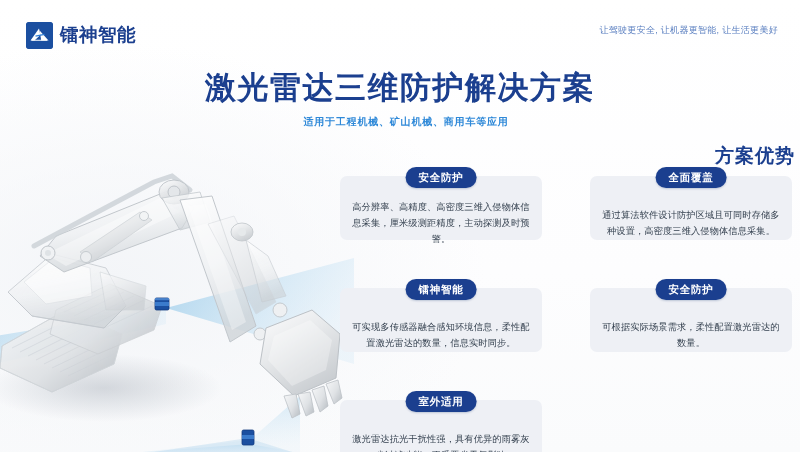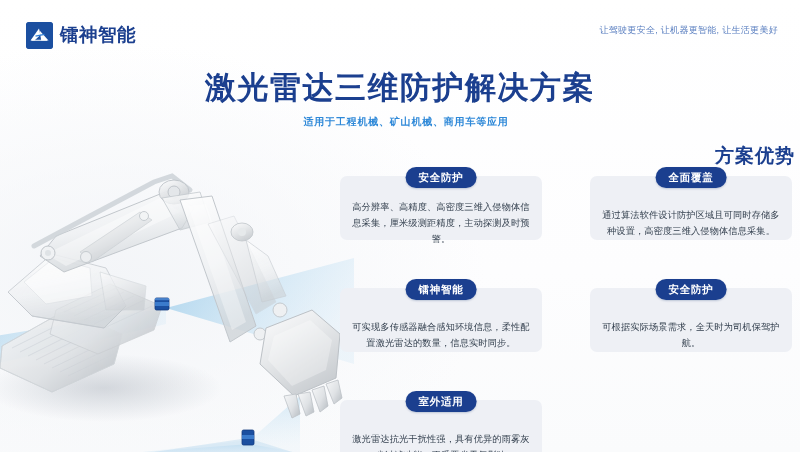--- a/index.html
+++ b/index.html
@@ -321,21 +321,21 @@
       <div class="card-body">通过算法软件设计防护区域且可同时存储多种设置，高密度三维入侵物体信息采集。</div>
     </div>
 
     <div class="card">
       <span class="card-badge">镭神智能</span>
       <div class="card-body">可实现多传感器融合感知环境信息，柔性配置激光雷达的数量，信息实时同步。</div>
     </div>
 
     <div class="card">
       <span class="card-badge">安全防护</span>
-      <div class="card-body">可根据实际场景需求，全天时为司机保驾护航。</div>
+      <div class="card-body">可根据实际场景需求，柔性配置激光雷达的数量。</div>
     </div>
 
 
     <div class="card">
       <span class="card-badge">室外适用</span>
       <div class="card-body">激光雷达抗光干扰性强，具有优异的雨雾灰尘过滤功能，不受恶劣天气影响</div>
     </div>
 
   </div>
 

